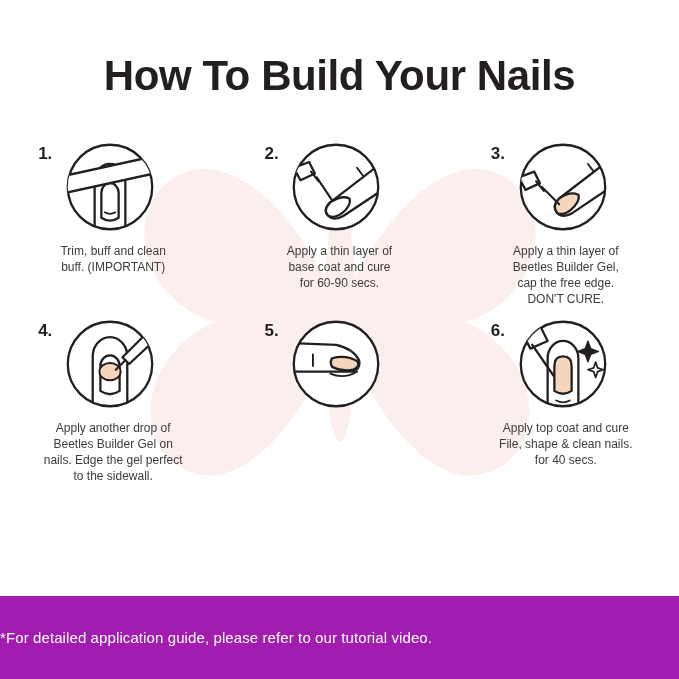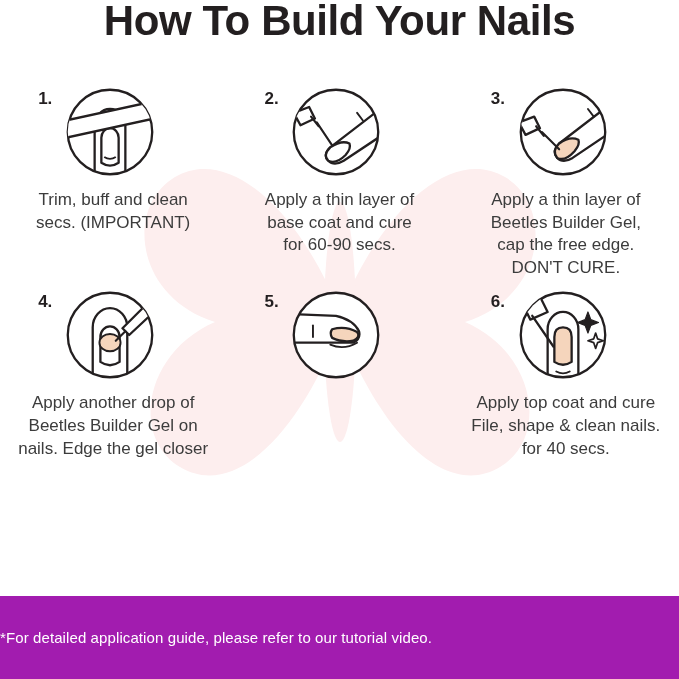--- a/index.html
+++ b/index.html
@@ -35,20 +35,21 @@
   #content {
     position: relative;
     z-index: 2;
   }
   .title {
     text-align: center;
     font-size: 42px;
     font-weight: bold;
     color: #231f20;
     letter-spacing: -0.4px;
+    padding-top: 55px;
     line-height: 1;
   }
   .grid {
     margin-top: 42px;
     display: grid;
     grid-template-columns: repeat(3, 1fr);
     grid-template-rows: auto auto;
     row-gap: 8px;
   }
   .step {
@@ -75,21 +76,21 @@
     text-align: left;
   }
   .circle-wrap {
     width: 96px;
     height: 96px;
     flex: none;
   }
   .caption {
     margin-top: 9px;
     text-align: center;
-    font-size: 17px;
+    font-size: 12px;
     line-height: 1.33;
     color: #3c3c3c;
     width: 195px;
   }
   .caption div { white-space: nowrap; }
 
   .footer {
     position: absolute;
     left: 0;
     bottom: 0;
@@ -143,21 +144,21 @@
                 <path d="M41 56 L41 82 Q50 88 59 82 L59 56 A9 10 0 0 0 41 56 Z"></path>
                 <path d="M44 76 Q50 80 56 76" stroke-width="2"></path>
 
                 <path d="M-5 40 L105 16 L105 34 L-5 58 Z" fill="#ffffff"></path>
               </g>
             </svg>
           </div>
         </div>
         <div class="caption">
           <div>Trim, buff and clean</div>
-          <div>secs.  (IMPORTANT)</div>
+          <div>buff.  (IMPORTANT)</div>
         </div>
       </div>
 
       <div class="step">
         <div class="icon-row">
           <div class="step-num">2.</div>
           <div class="circle-wrap">
             <svg viewBox="0 0 100 100" width="96" height="96">
               <defs>
                   <clipPath id="c2">
@@ -239,21 +240,22 @@
 
                 <path d="M92 14 L100 22 L70 50 L63 43 Z" fill="#ffffff"></path>
                 <path d="M66 46 L56 56" stroke-width="2.2"></path>
               </g>
             </svg>
           </div>
         </div>
         <div class="caption">
           <div>Apply another drop of</div>
           <div>Beetles Builder Gel on</div>
-          <div>nails. Edge the gel closer</div>
+          <div>nails. Edge the gel perfect</div>
+          <div>to the sidewall.</div>
         </div>
       </div>
 
       <div class="step">
         <div class="icon-row">
           <div class="step-num">5.</div>
           <div class="circle-wrap">
             <svg viewBox="0 0 100 100" width="96" height="96">
               <defs>
                   <clipPath id="c5">

